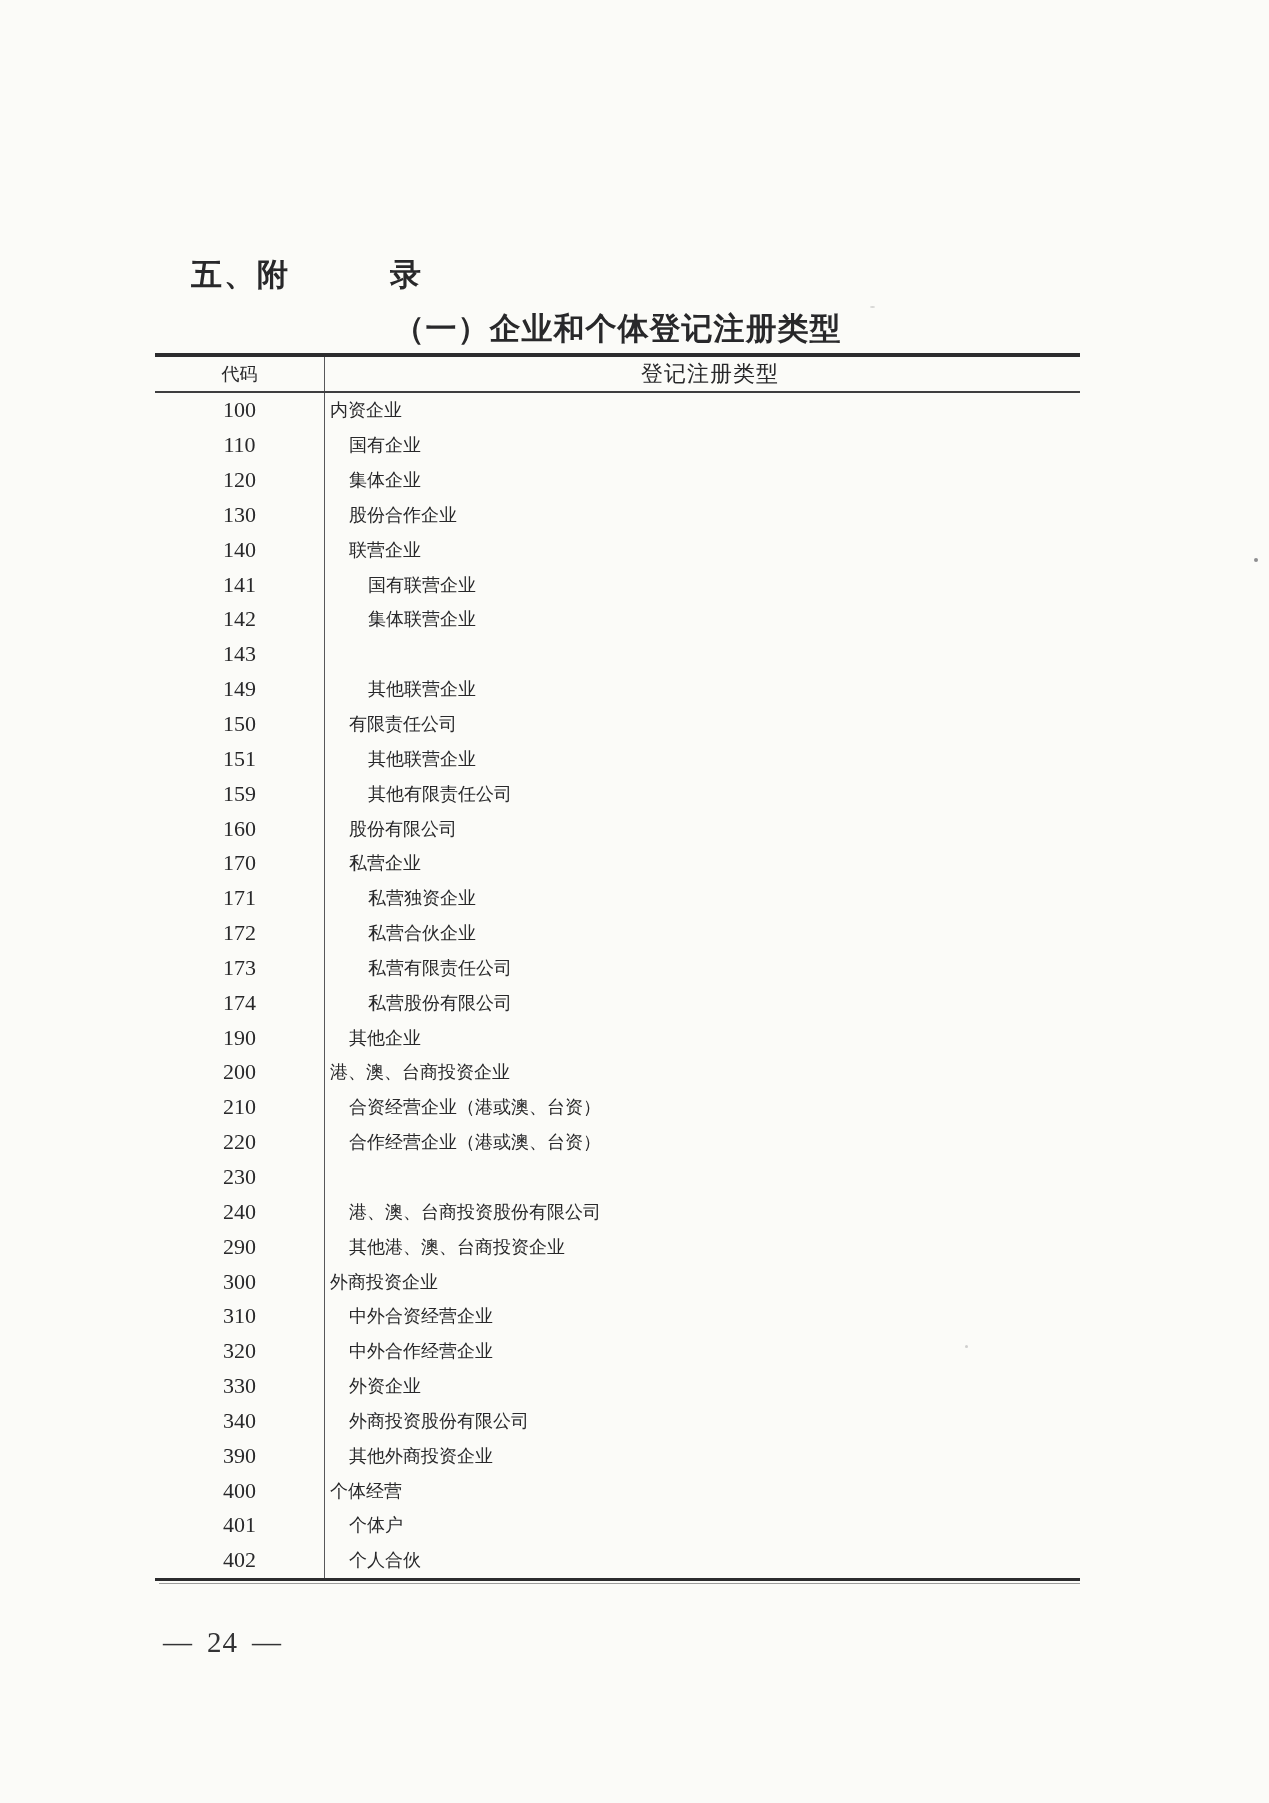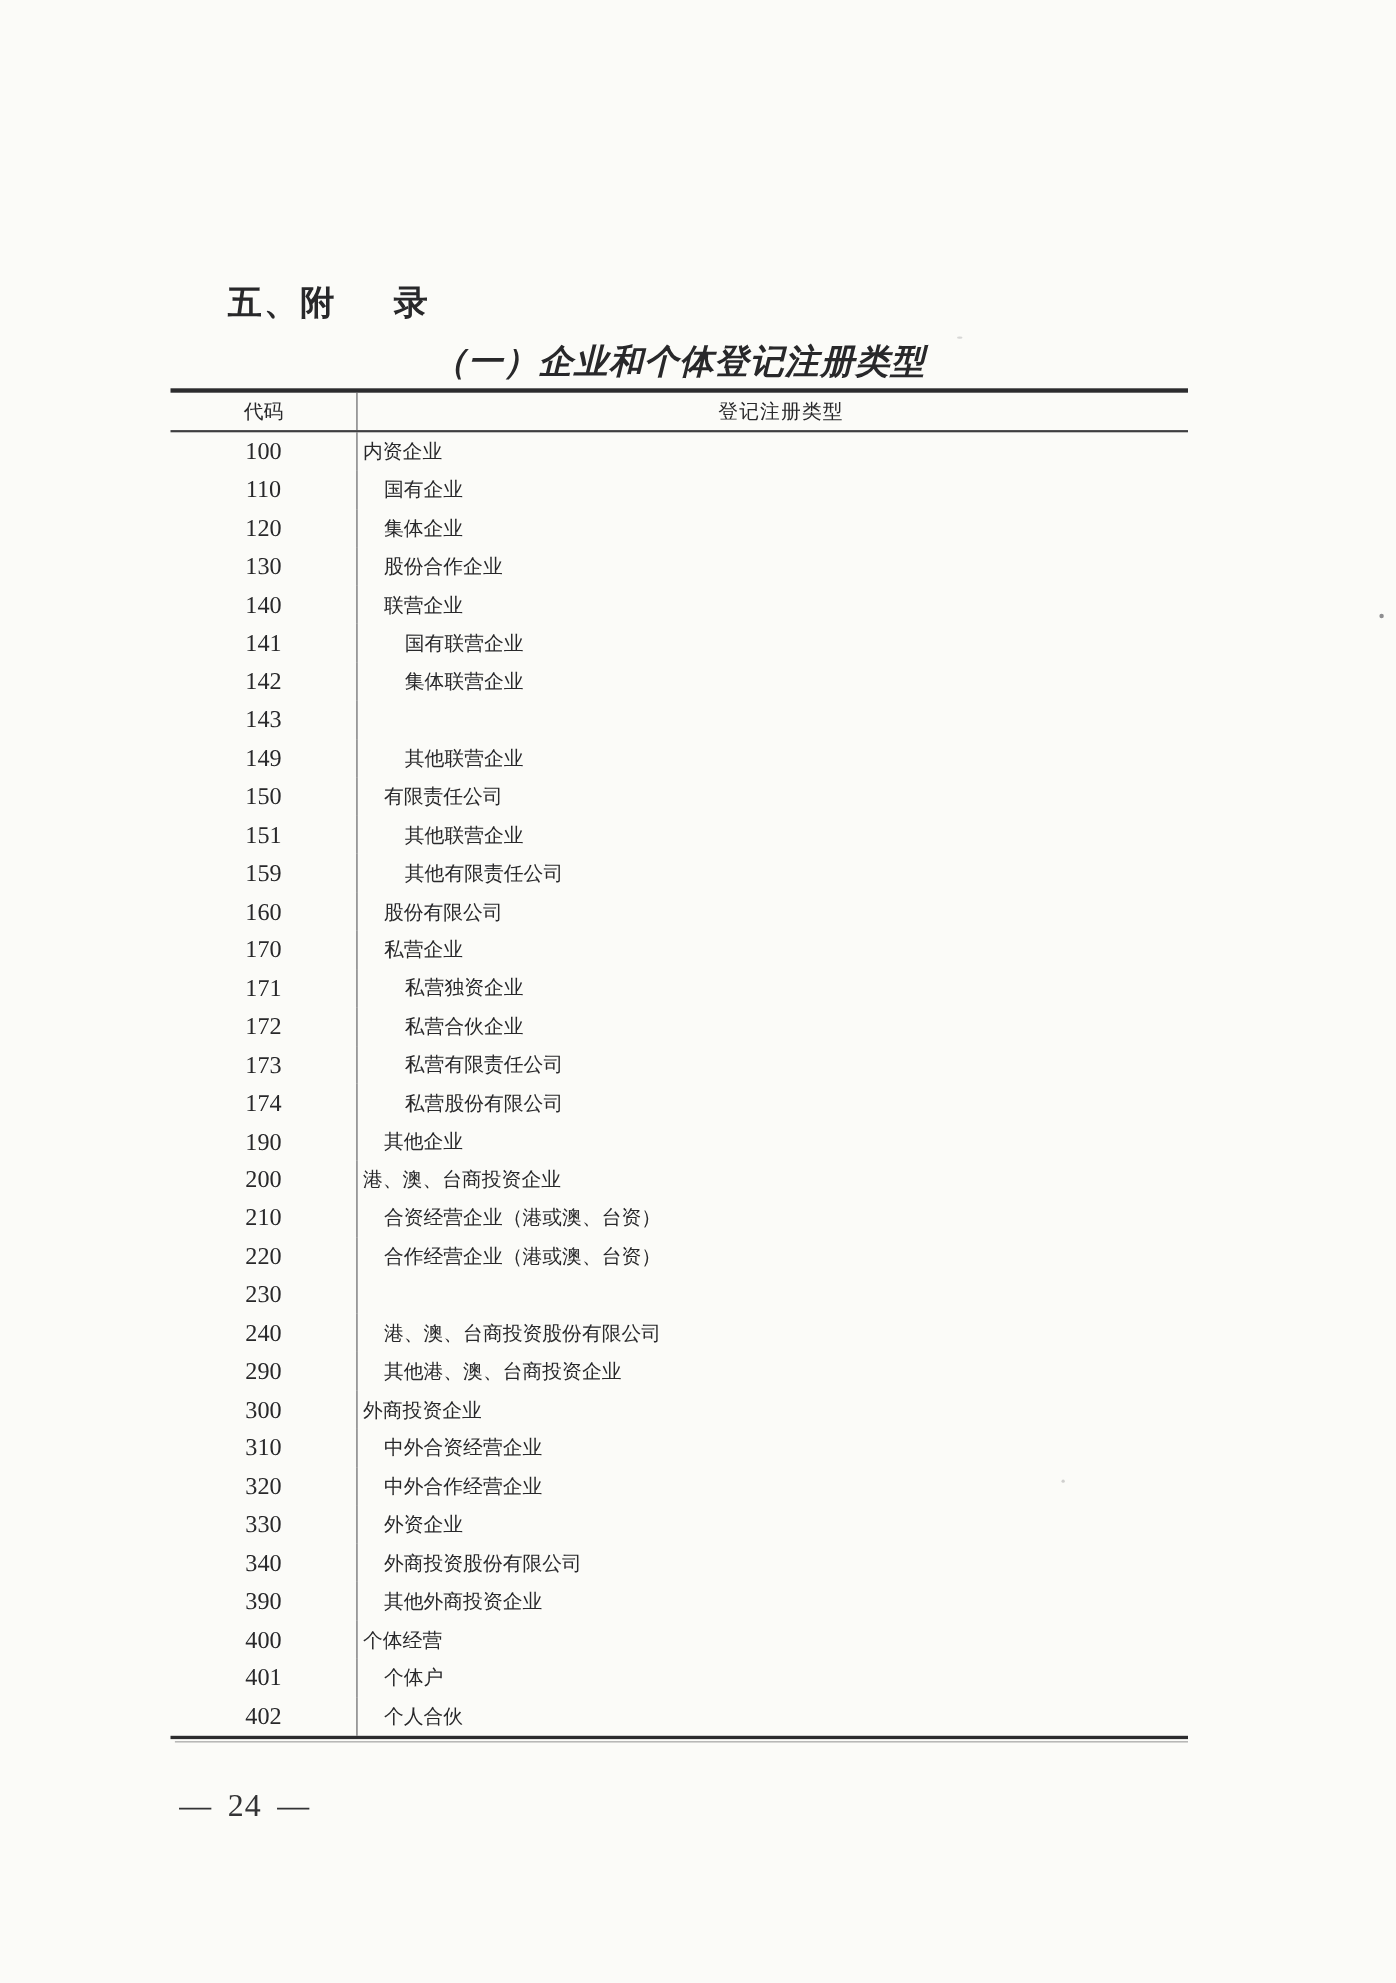--- a/index.html
+++ b/index.html
@@ -8,34 +8,33 @@
     background:#fbfbf8;
     font-family:"Liberation Serif","DejaVu Serif",serif;
     color:#28282a;
     overflow:hidden;
     position:relative;
   }
   .page{position:absolute;inset:0;}
 
   
   .heading{
-    position:absolute;left:207px;top:254px;
+    position:absolute;left:191px;top:254px;
     font-size:31px;font-weight:bold;
-    display:flex;align-items:baseline;gap:52px;
+    display:flex;align-items:baseline;gap:100px;
     letter-spacing:2px;
   }
 
   
   .table-title{
     position:absolute;left:155px;top:308px;width:925px;
     text-align:center;
     font-size:31px;font-weight:bold;
     line-height:42px;
     letter-spacing:1px;
-    font-style:italic;
   }
 
   
   .reg-table{
     position:absolute;left:155px;top:353px;width:925px;
     border-top:4px solid #2c2c2e;
     border-bottom:3px solid #2c2c2e;
   }
   .reg-table::after{ 
     content:"";position:absolute;left:4px;right:0;bottom:-6px;height:1px;
@@ -55,21 +54,21 @@
     font-size:22px;
     align-self:stretch;
     display:flex;align-items:center;justify-content:center;
   }
   .c-type{
     flex:1;
     font-size:18px;
     display:flex;align-items:center;
   }
   .t-header .c-code{font-size:18px;}
-  .t-header .c-type{justify-content:center;font-size:18px;letter-spacing:1px;}
+  .t-header .c-type{justify-content:center;font-size:22px;letter-spacing:1px;}
   .ind-0{padding-left:5px;}
   .ind-1{padding-left:24px;}
   .ind-2{padding-left:43px;}
 
   
   .page-number{
     position:absolute;left:163px;top:1626px;
     display:flex;align-items:center;gap:14px;
     font-size:29px;color:#333335;
     letter-spacing:1px;

